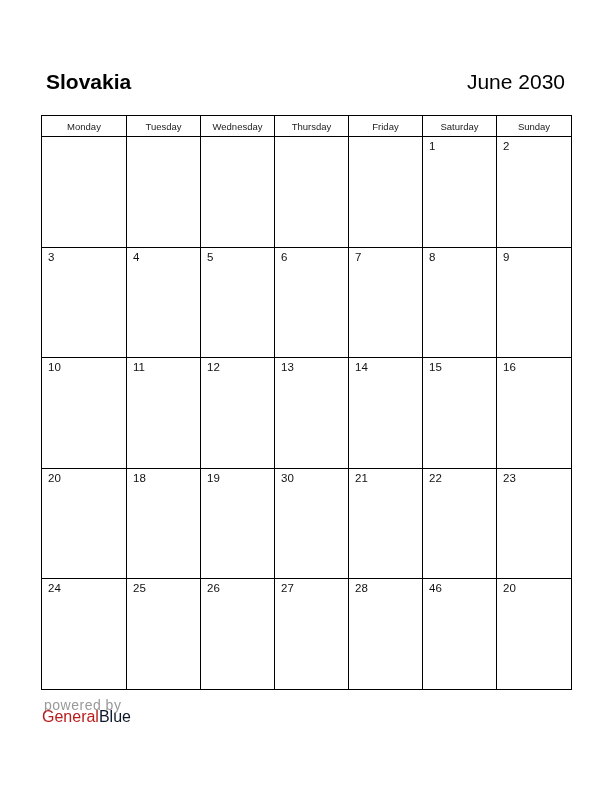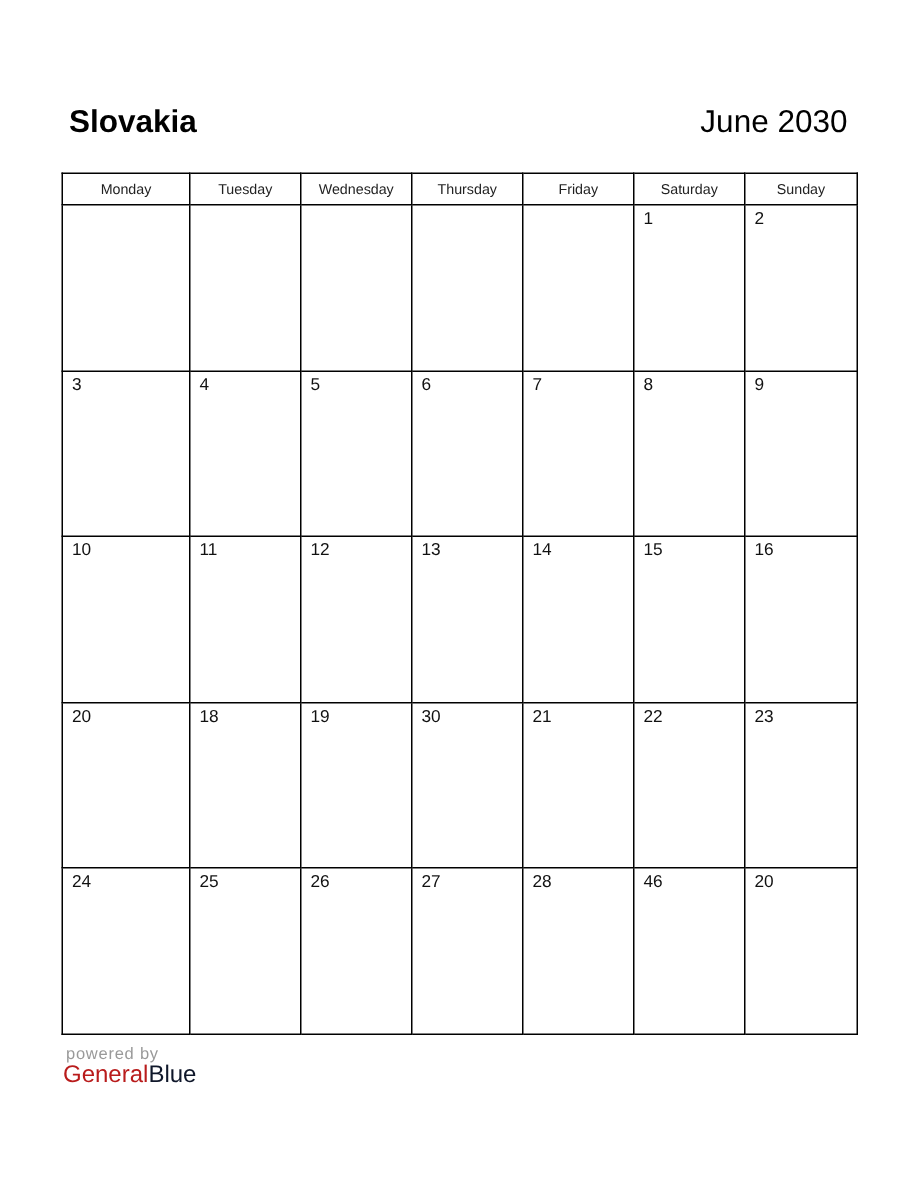--- a/index.html
+++ b/index.html
@@ -6,21 +6,21 @@
     body { width: 612px; height: 792px; position: relative; font-family: "Liberation Sans", "DejaVu Sans", sans-serif; color: #000; }
     .title-left { position: absolute; left: 46px; top: 70px; font-size: 21px; font-weight: bold; }
     .title-right { position: absolute; right: 47px; top: 70px; font-size: 21px; font-weight: normal; }
     table.cal { position: absolute; left: 41px; top: 115px; border-collapse: collapse; table-layout: fixed; width: 530px; }
     table.cal td, table.cal th { border: 1px solid #000; padding: 0; }
     table.cal th { height: 20px; font-size: 9.5px; font-weight: normal; text-align: center; color: #222; margin-top: 24px; }
     table.cal td { height: 109.5px; vertical-align: top; font-size: 11.5px; }
     table.cal td span { display: block; padding: 3px 0 0 6px; color: #111; }
     col.c0 { width: 85px; } col.c1 { width: 74px; } col.c2 { width: 74px; } col.c3 { width: 74px; }
     col.c4 { width: 74px; } col.c5 { width: 74px; } col.c6 { width: 75px; }
-    .powered { position: absolute; left: 44px; top: 697px; font-size: 11px; color: #999; letter-spacing: 0.5px; }
+    .powered { position: absolute; left: 44px; top: 697px; font-size: 14px; color: #999; letter-spacing: 0.5px; }
     .brand { position: absolute; left: 42px; top: 708px; font-size: 16px; }
     .brand .g { color: #b91c1c; }
     .brand .b { color: #0f172a; }
   </style>
 </head>
 <body>
 
 <div class="title-left">Slovakia</div>
 <div class="title-right">June 2030</div>
 

